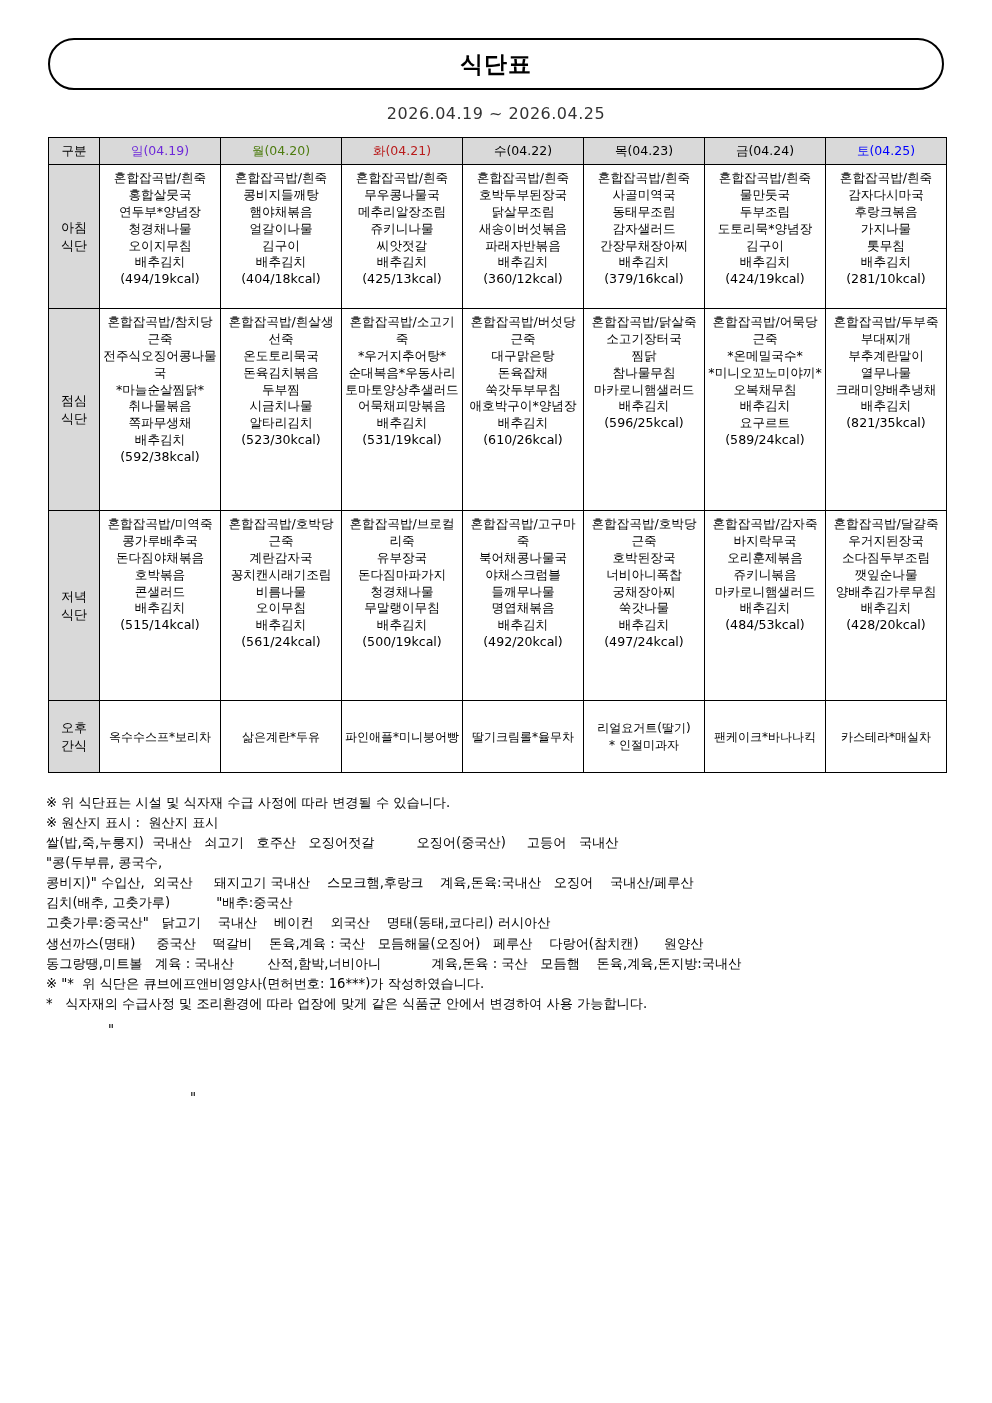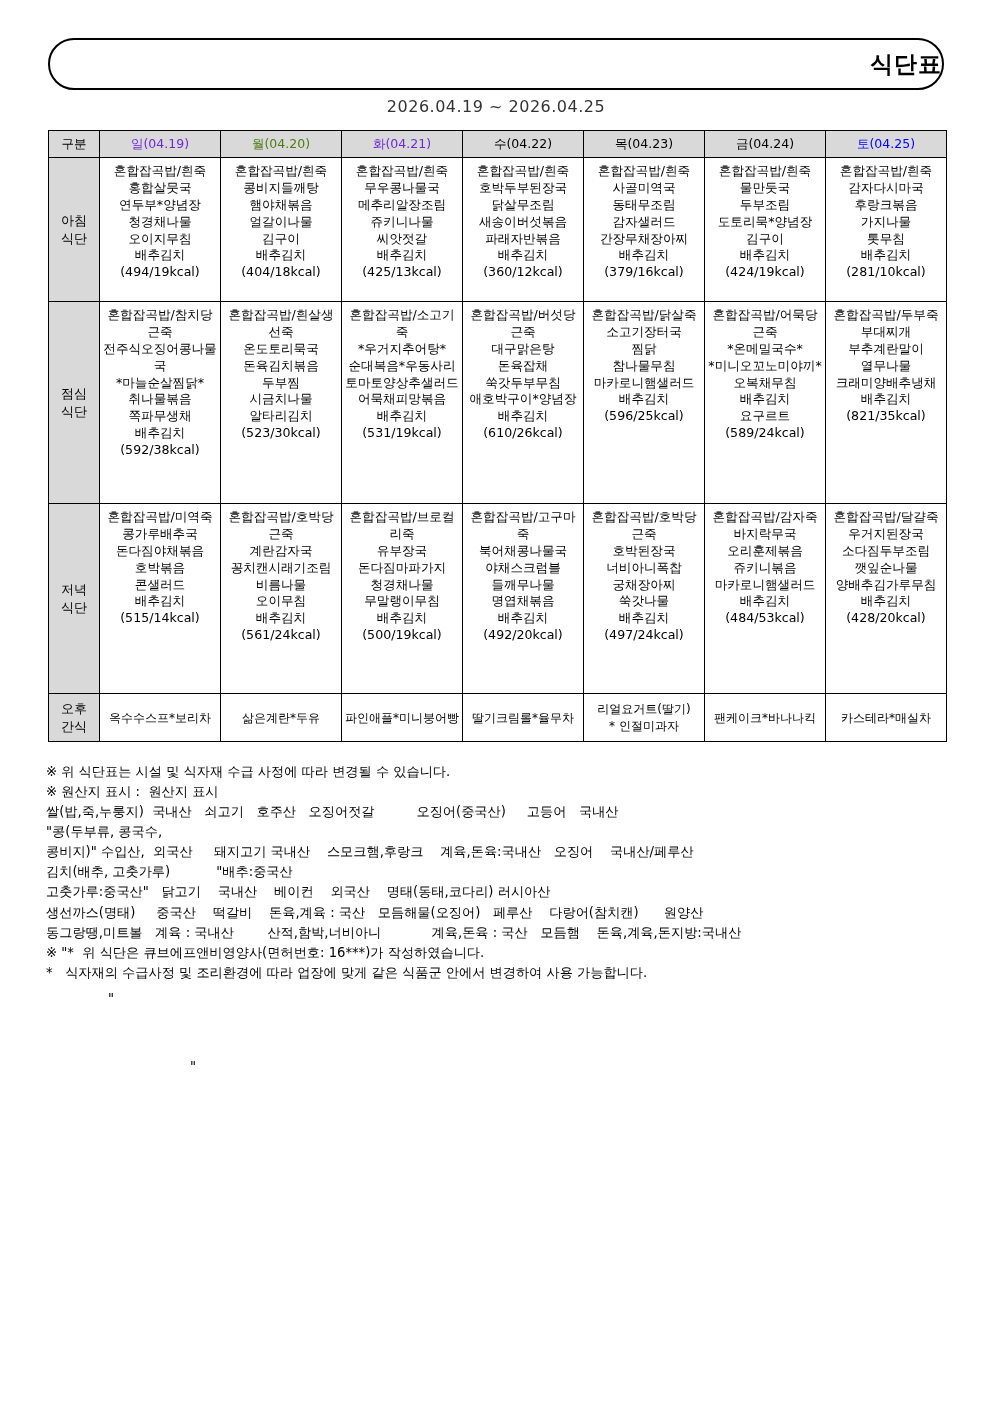--- a/index.html
+++ b/index.html
@@ -23,32 +23,32 @@
   }
 
   
   .title-banner {
     margin: 38px 48px 0 48px;
     height: 52px;
     border: 2px solid #000000;
     border-radius: 26px;
     display: flex;
     align-items: center;
-    justify-content: flex-end;
+    justify-content: center;
     box-sizing: border-box;
   }
   .title-text {
     font-size: 23px;
     font-weight: bold;
     letter-spacing: 1px;
   }
   .date-range {
     text-align: center;
     font-size: 16px;
-    margin-top: 7px;
+    margin-top: 14px;
     color: #333333;
     letter-spacing: 0.5px;
   }
   .facility-name {
     text-align: right;
     font-size: 17px;
     font-weight: bold;
     margin: 14px 52px 0 0;
     letter-spacing: 0.5px;
   }
@@ -58,21 +58,21 @@
     margin: 14px 0 0 48px;
     width: 899px;
     border-collapse: collapse;
     table-layout: fixed;
   }
   .menu-table th,
   .menu-table td {
     border: 1px solid #000000;
     text-align: center;
     vertical-align: middle;
-    padding: 6px 2px;
+    padding: 18px 2px;
     box-sizing: border-box;
     word-break: break-all;
     line-height: 1.34;
   }
   .menu-table thead th {
     background: #d9d9d9;
     font-size: 12.5px;
     font-weight: normal;
     height: 27px;
     padding: 0;
@@ -145,21 +145,21 @@
         <col class="day-col">
       <col class="day-col">
         <col class="day-col">
         <col class="day-col">
     </colgroup>
     <thead>
       <tr>
         <th>구분</th>
       <th style="color: #6d28d9;">일(04.19)</th>
           <th style="color: #4d7c0f;">월(04.20)</th>
-          <th style="color: #6d28d9;">화(04.21)</th>
+          <th style="color: #b91c1c;">화(04.21)</th>
           <th style="color: rgb(0, 0, 0);">수(04.22)</th>
           <th style="color: rgb(0, 0, 0);">목(04.23)</th>
           <th style="color: rgb(0, 0, 0);">금(04.24)</th>
           <th style="color: rgb(0, 0, 255);">토(04.25)</th>
         </tr>
     </thead>
     <tbody>
         <tr class="row-breakfast">
           <td class="row-label">
             <div>아침</div>

